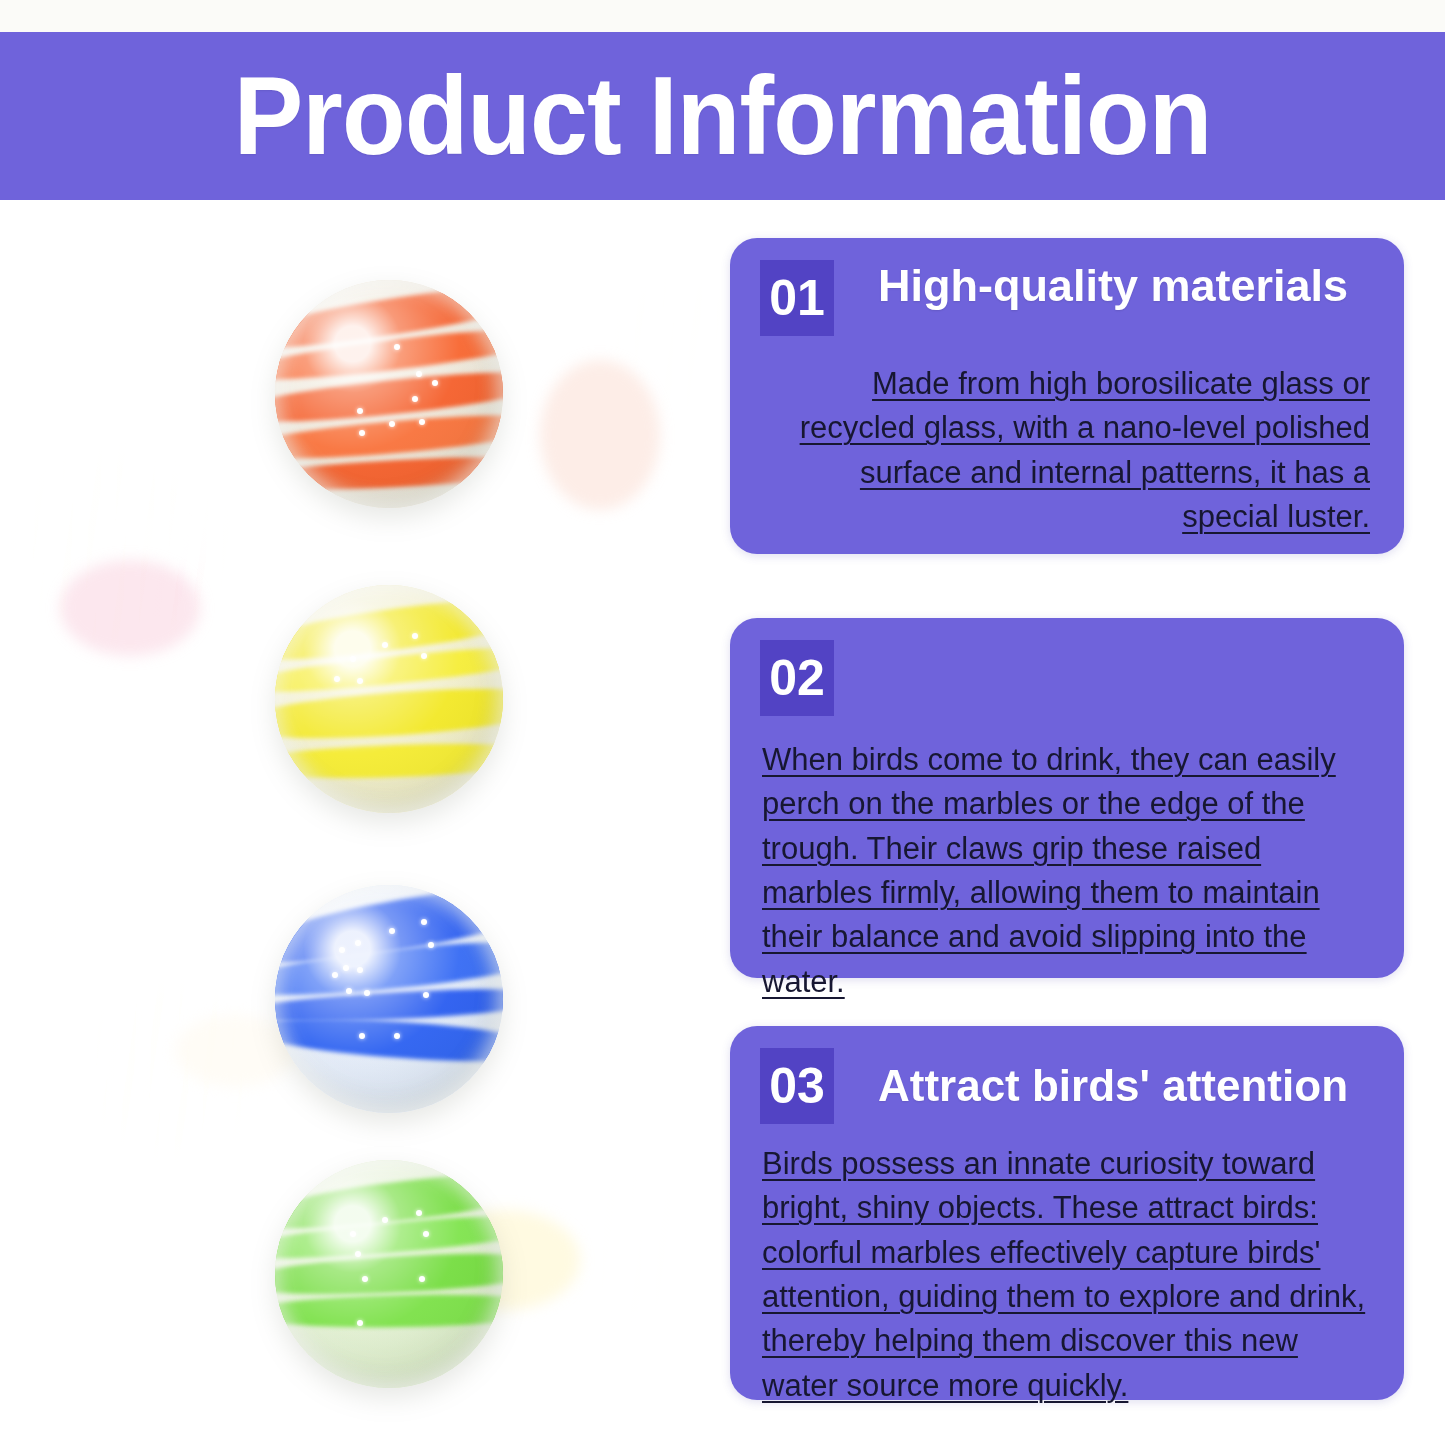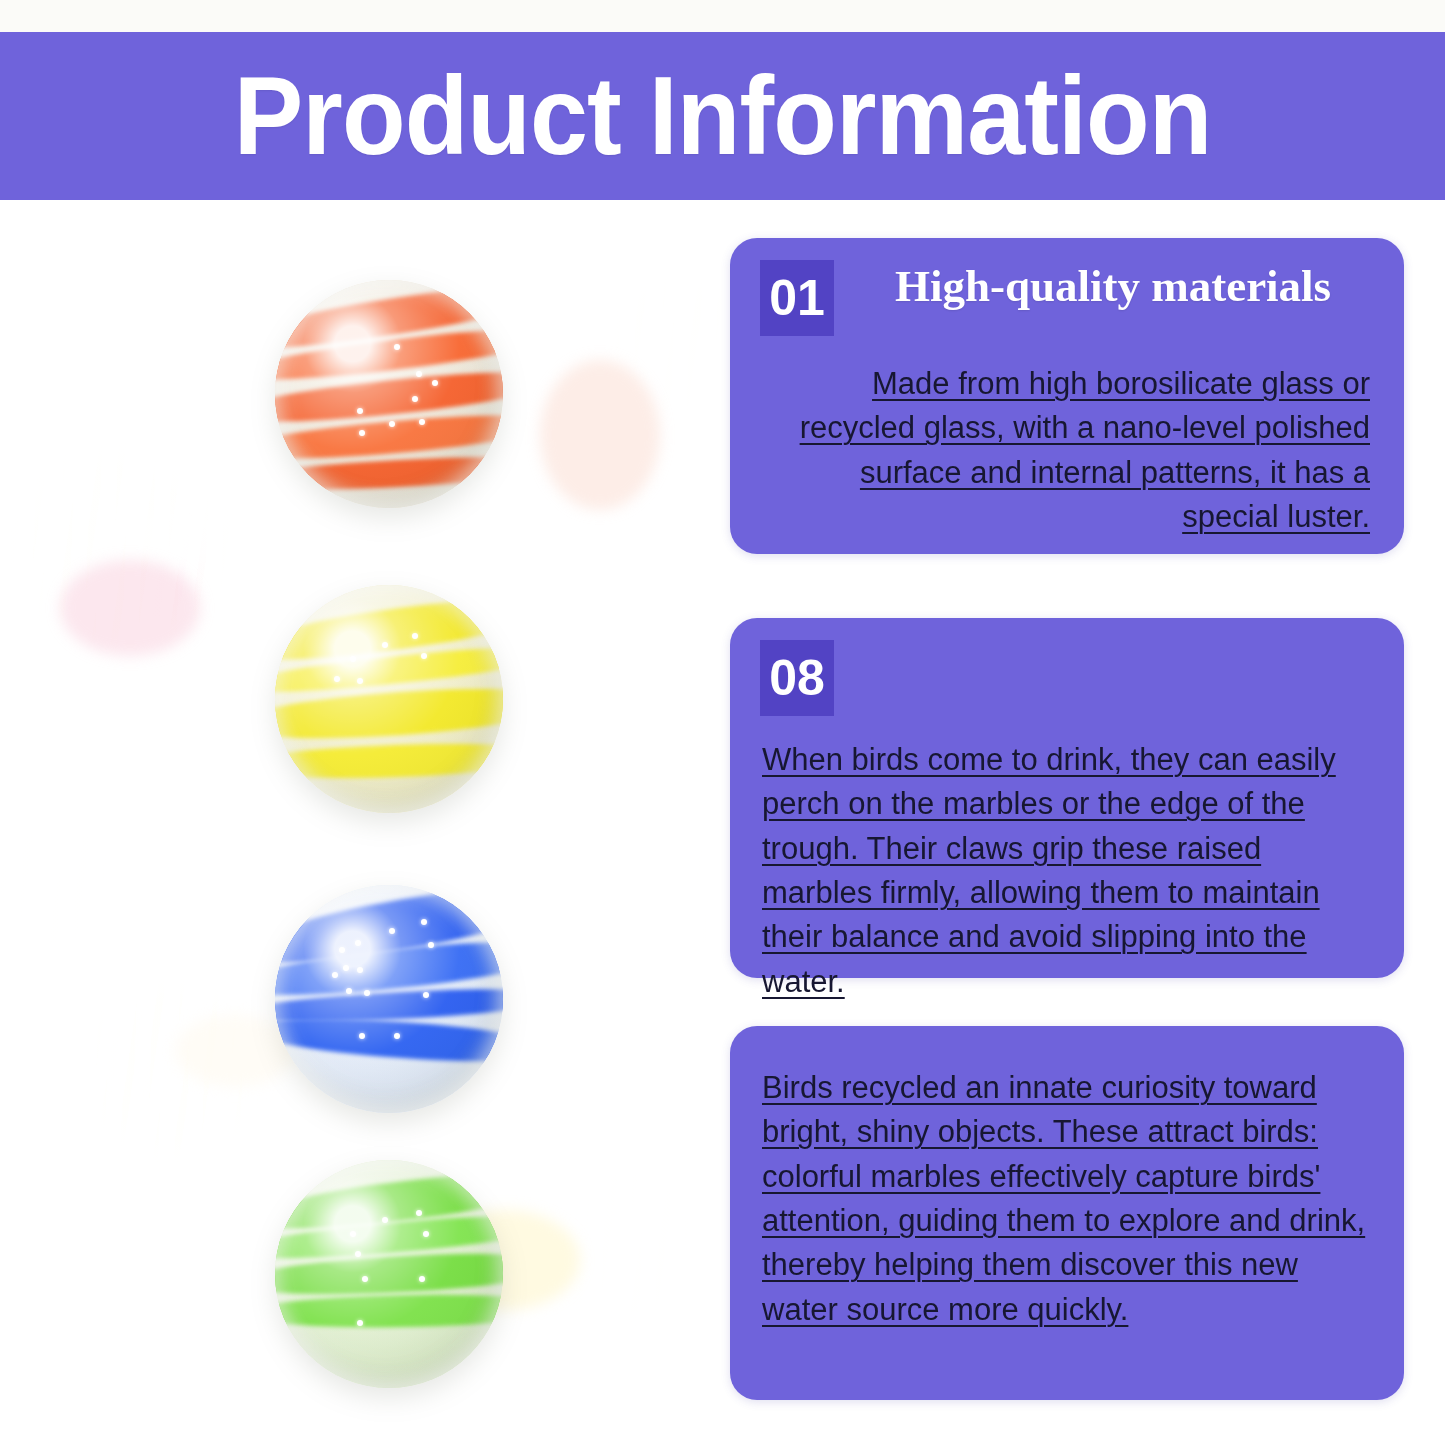--- a/index.html
+++ b/index.html
@@ -131,21 +131,21 @@
     font-family:"Liberation Sans Narrow","Liberation Sans", sans-serif;
     font-weight:700;
     font-size:50px;
     line-height:76px;
     text-align:center;
     letter-spacing:0px;
   }
   .card-title {
     flex:1 1 auto;
     color:#ffffff;
-    font-family:Liberation Serif, serif;
+    font-family:Liberation Sans, sans-serif;
     font-weight:700;
     font-size:44px;
     line-height:1.17;
     text-align:center;
     text-shadow:0 1px 2px rgba(0,0,0,0.10);
     padding:0 4px;
   }
   #card-0 .card-title { font-size:45px; }
   #card-1 .card-title { font-size:44px; padding-top:10px; }
   #card-2 .card-title { font-size:44px; padding-top:12px; }
@@ -273,24 +273,28 @@
     <div class="card" id="card-0">
       <div class="card-head">
         <div class="card-num">01</div>
         <div class="card-title">High-quality materials</div>
       </div>
       <div class="card-body">Made from high borosilicate glass or recycled glass, with a nano-level polished surface and internal patterns, it has a special luster.</div>
     </div>
 
     <div class="card" id="card-1">
       <div class="card-head">
-        <div class="card-num">08</div>
+        <div class="card-num">02</div>
       </div>
       <div class="card-body">When birds come to drink, they can easily perch on the marbles or the edge of the trough. Their claws grip these raised marbles firmly, allowing them to maintain their balance and avoid slipping into the water.</div>
     </div>
 
     <div class="card" id="card-2">
-      <div class="card-body">Birds recycled an innate curiosity toward bright, shiny objects. These attract birds: colorful marbles effectively capture birds' attention, guiding them to explore and drink, thereby helping them discover this new water source more quickly.</div>
+      <div class="card-head">
+        <div class="card-num">03</div>
+        <div class="card-title">Attract birds' attention</div>
+      </div>
+      <div class="card-body">Birds possess an innate curiosity toward bright, shiny objects. These attract birds: colorful marbles effectively capture birds' attention, guiding them to explore and drink, thereby helping them discover this new water source more quickly.</div>
     </div>
 
   </div>
 
 </div>
 
 </body></html>

